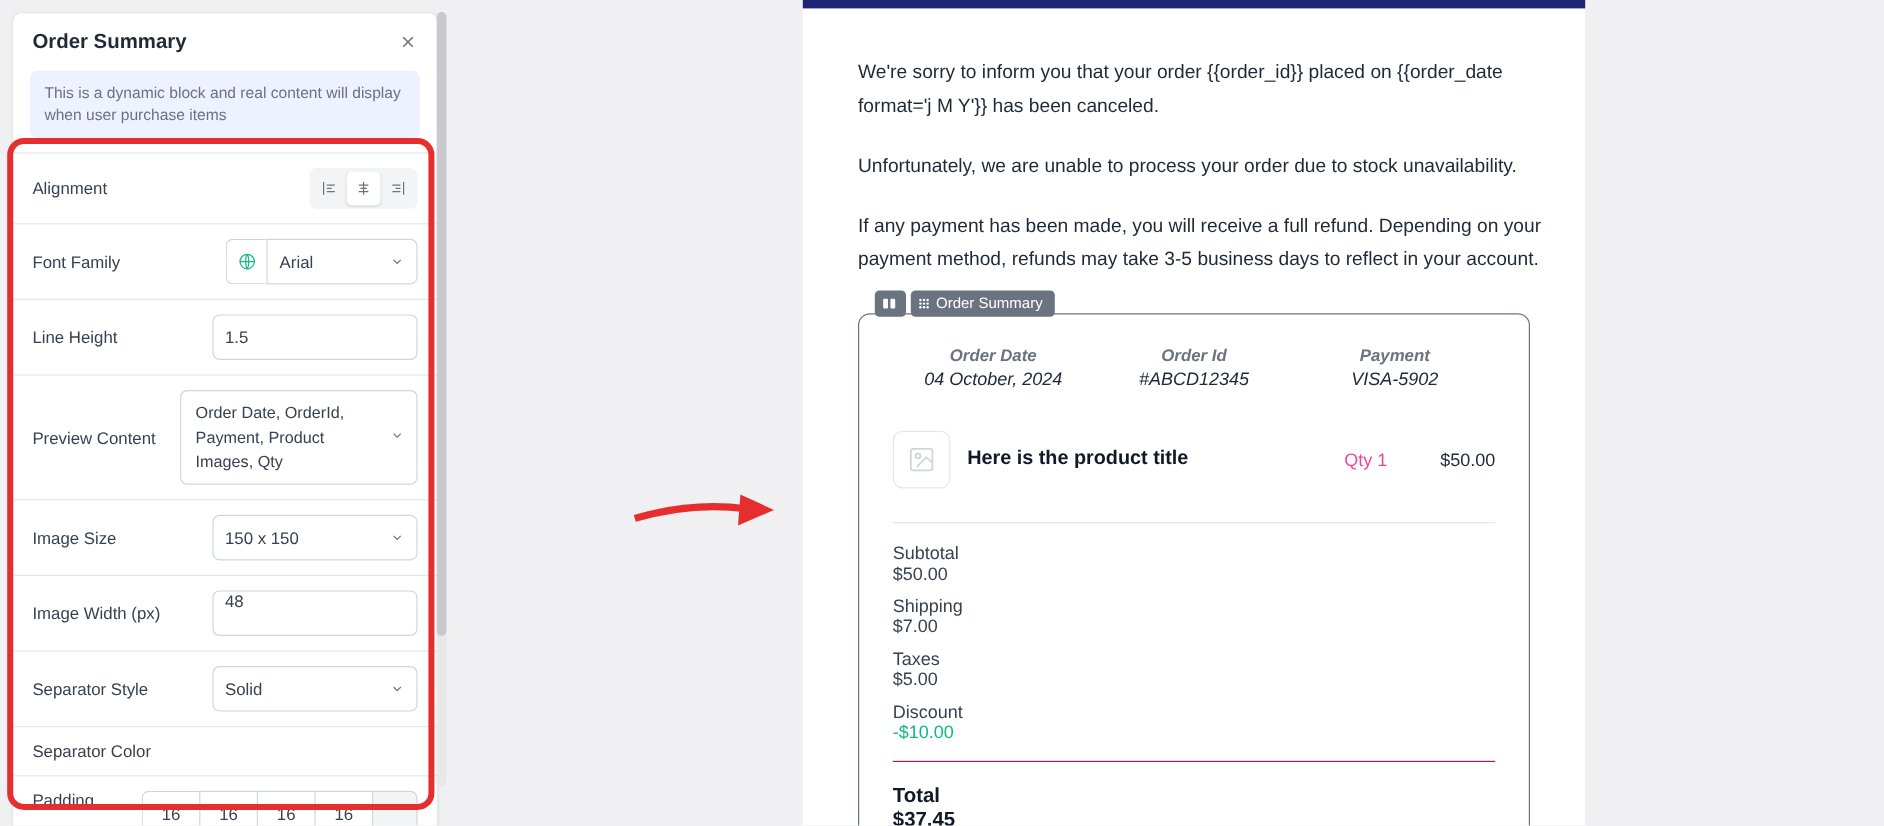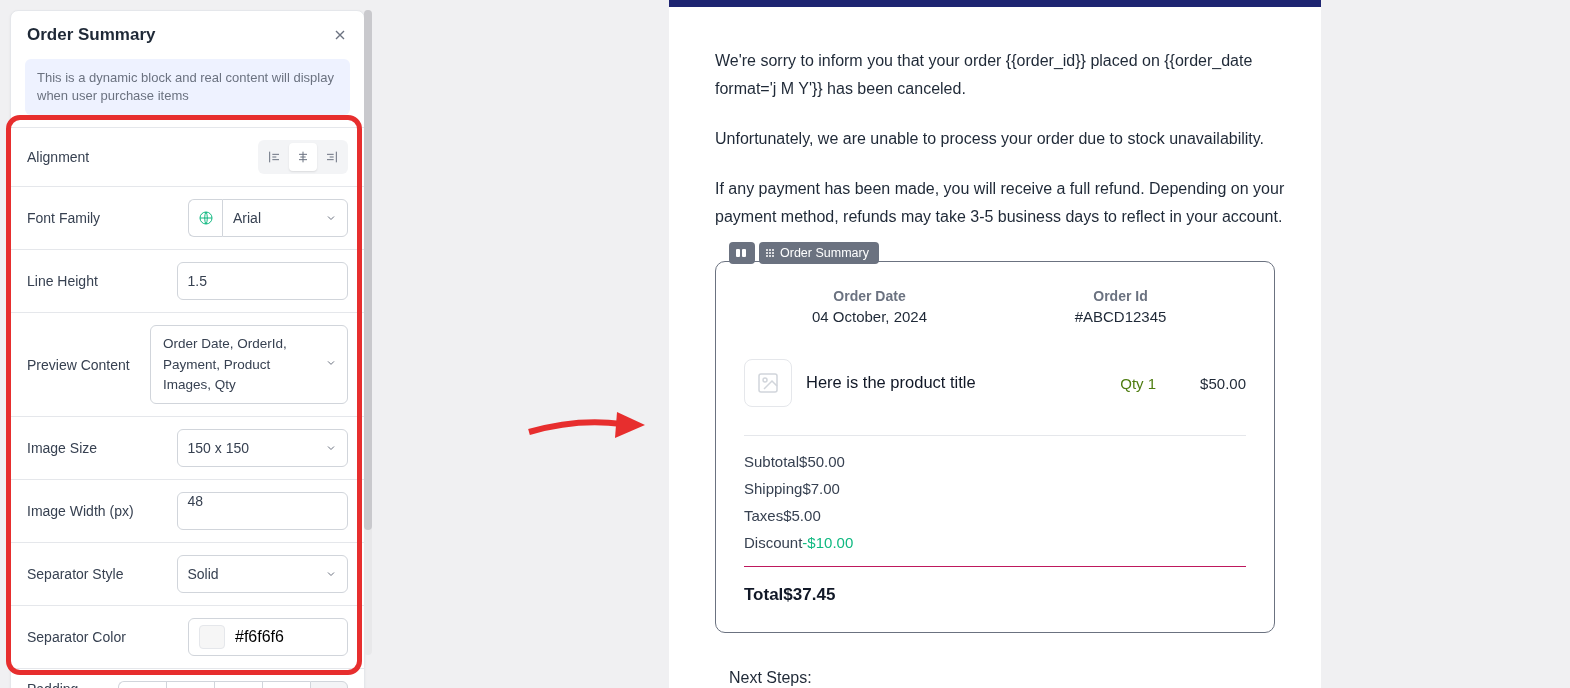--- a/index.html
+++ b/index.html
@@ -185,38 +185,38 @@
 .drag-dots { width: 10px; height: 10px; }
 
 .order-card {
   margin: 30px 14px 0 0;
   border: 1.5px solid #6b7280;
   border-radius: 10px;
   padding: 20px 28px 22px 28px;
   position: relative;
   background: #fff;
 }
-.order-meta { display: flex; justify-content: space-between; padding: 6px 0 16px 0; }
+.order-meta { display: flex; justify-content: space-between; padding: 6px 0 16px 0; font-style: italic; }
 .meta-col { text-align: center; flex: 1; }
 .meta-label { font-size: 14px; color: #6b7280; font-weight: 600; margin-bottom: 4px; }
 .meta-value { font-size: 15px; color: #1f2937; }
 
 .product-row { display: flex; align-items: center; padding: 18px 0 24px 0; gap: 14px; }
 .product-img { width: 48px; height: 48px; border: 1px solid #e5e7eb; border-radius: 8px; display: flex; align-items: center; justify-content: center; }
 .img-icon { width: 24px; height: 24px; stroke: #d1d5db; fill: none; stroke-width: 1.5; }
 .product-info { flex: 1; }
-.product-title { font-size: 16.5px; font-weight: 400; color: #111827; margin-bottom: 2px; }
+.product-title { font-size: 16.5px; font-weight: 700; color: #111827; margin-bottom: 2px; }
 .product-variant { font-size: 14px; color: #6b7280; }
-.product-qty { font-size: 15px; color: #4d7c0f; margin-right: 30px; white-space: nowrap; }
+.product-qty { font-size: 15px; color: #ec4899; margin-right: 30px; white-space: nowrap; }
 .product-price { font-size: 15px; color: #1f2937; font-weight: 500; }
 
 .divider { height: 1px; background: #e5e7eb; margin: 4px 0 12px 0; }
 
 .totals { }
-.total-line { display: flex; justify-content: flex-start; padding: 5px 0; font-size: 15px; color: #374151; }
+.total-line { display: flex; justify-content: center; padding: 5px 0; font-size: 15px; color: #374151; flex-direction: column; }
 .total-line.discount .val { color: #10b981; }
 .total-line.grand { font-weight: 700; color: #111827; font-size: 17px; padding-top: 18px; border-top: 1px solid #be185d; margin-top: 10px; }
 
 .next-steps { margin-top: 36px; font-size: 16px; color: #1f2937; padding: 0 0 0 14px; }
 
 </style>
 </head>
 <body>
 
 <div class="panel">
@@ -308,24 +308,20 @@
       <div class="select-input w160">
         <span>Solid</span>
         <svg class="chev" viewBox="0 0 24 24">
             <path d="M6 9l6 6 6-6"></path>
           </svg>
       </div>
     </div>
 
     <div class="form-row">
       <span class="form-label">Separator Color</span>
-      <div class="color-input">
-        <div class="color-swatch"></div>
-        <span>#f6f6f6</span>
-      </div>
     </div>
 
     <div class="padding-row">
       <div class="padding-top-area">
         <span class="form-label">Padding</span>
         <div class="padding-inputs">
           <div class="pad-input">16</div>
           <div class="pad-input">16</div>
           <div class="pad-input">16</div>
           <div class="pad-input">16</div>
@@ -385,20 +381,24 @@
       <div class="order-card">
         <div class="order-meta">
           <div class="meta-col">
             <div class="meta-label">Order Date</div>
             <div class="meta-value">04 October, 2024</div>
           </div>
           <div class="meta-col">
             <div class="meta-label">Order Id</div>
             <div class="meta-value">#ABCD12345</div>
           </div>
+          <div class="meta-col">
+            <div class="meta-label">Payment</div>
+            <div class="meta-value">VISA-5902</div>
+          </div>
         </div>
 
         <div class="product-row">
           <div class="product-img">
             <svg class="img-icon" viewBox="0 0 24 24">
                 <rect x="3" y="3" width="18" height="18" rx="2"></rect>
                 <circle cx="9" cy="9" r="2"></circle>
                 <path d="M21 15l-5-5-8 8"></path>
               </svg>
           </div>

